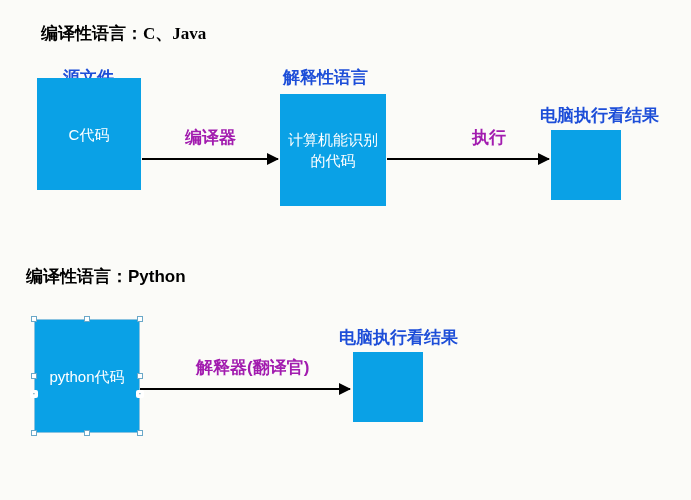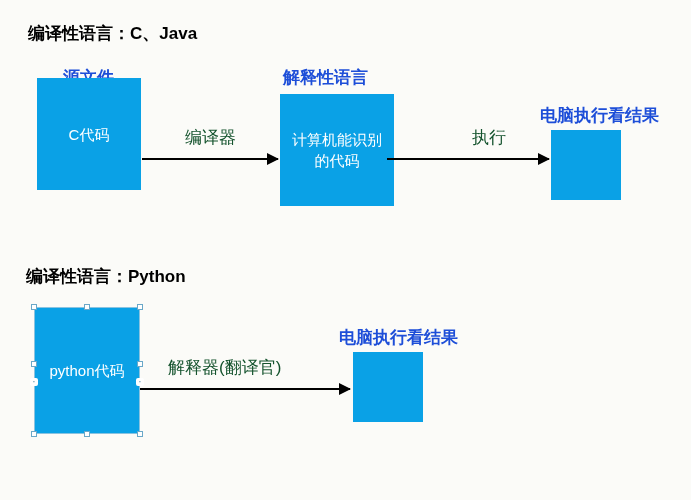--- a/index.html
+++ b/index.html
@@ -18,23 +18,23 @@
     }
     .box-label {
       position: absolute;
       font-weight: bold;
       font-size: 17px;
       color: #1d4ed8;
       text-align: left;
     }
     .arrow-label {
       position: absolute;
-      font-weight: normal;
+      font-weight: bold;
       font-size: 17px;
-      color: #14532d;
+      color: #a21caf;
       text-align: center;
     }
     .blue-box {
       position: absolute;
       background: #0aa1e6;
       display: flex;
       align-items: center;
       justify-content: center;
       text-align: center;
       color: #fff;
@@ -76,64 +76,64 @@
       width: 8px; height: 8px;
       display: flex;
       align-items: center;
       justify-content: center;
       border-radius: 2px;
     }
   </style>
 </head>
 <body>
 
-<div class="title" style="left:28px; top:22px;">编译性语言：C、Java</div>
+<div class="title" style="left:41px; top:22px;font-family:Liberation Serif, serif;">编译性语言：C、Java</div>
 
 <div class="box-label" style="left:63px; top:66px;">源文件</div>
 
 <div class="blue-box" style="left:37px; top:78px; width:104px; height:112px;">
   <span>C代码</span>
 </div>
 
 <div class="arrow" style="left:142px; top:158px; width:136px;"></div>
 <div class="arrow-label" style="left:185px; top:126px;">编译器</div>
 
 <div class="box-label" style="left:283px; top:66px;">解释性语言</div>
 
-<div class="blue-box" style="left:280px; top:94px; width:114px; height:112px;">
+<div class="blue-box" style="left:280px; top:94px; width:106px; height:112px;">
   <span>计算机能识别的代码</span>
 </div>
 
 <div class="arrow" style="left:387px; top:158px; width:162px;"></div>
 <div class="arrow-label" style="left:472px; top:126px;">执行</div>
 
 <div class="box-label" style="left:540px; top:104px;">电脑执行看结果</div>
 
 <div class="blue-box" style="left:551px; top:130px; width:70px; height:70px;">
   <span></span>
 </div>
 
 <div class="title" style="left:26px; top:265px;">编译性语言：Python</div>
 
-<div class="blue-box selected" style="left:35px; top:308px; width:104px; height:125px;justify-content:center;">
+<div class="blue-box selected" style="left:35px; top:320px; width:104px; height:112px;justify-content:center;">
   <span>python代码</span>
 
   <div class="handle" style="left:-4px; top:-4px;"></div>
   <div class="handle" style="left:49px; top:-4px;"></div>
   <div class="handle" style="right:-4px; top:-4px;"></div>
   <div class="handle" style="left:-4px; top:53px;"></div>
   <div class="handle" style="right:-4px; top:53px;"></div>
   <div class="handle" style="left:-4px; bottom:-4px;"></div>
   <div class="handle" style="left:49px; bottom:-4px;"></div>
   <div class="handle" style="right:-4px; bottom:-4px;"></div>
 
   <div class="side-mark" style="left:-5px; top:70px;">·</div>
   <div class="side-mark" style="right:-5px; top:70px;">·</div>
 </div>
 
 <div class="arrow" style="left:140px; top:388px; width:210px;"></div>
-<div class="arrow-label" style="left:168px; top:356px;">解释器(翻译官)</div>
+<div class="arrow-label" style="left:196px; top:356px;">解释器(翻译官)</div>
 
 <div class="box-label" style="left:339px; top:326px;">电脑执行看结果</div>
 
 <div class="blue-box" style="left:353px; top:352px; width:70px; height:70px;">
   <span></span>
 </div>
 
 </body></html>

